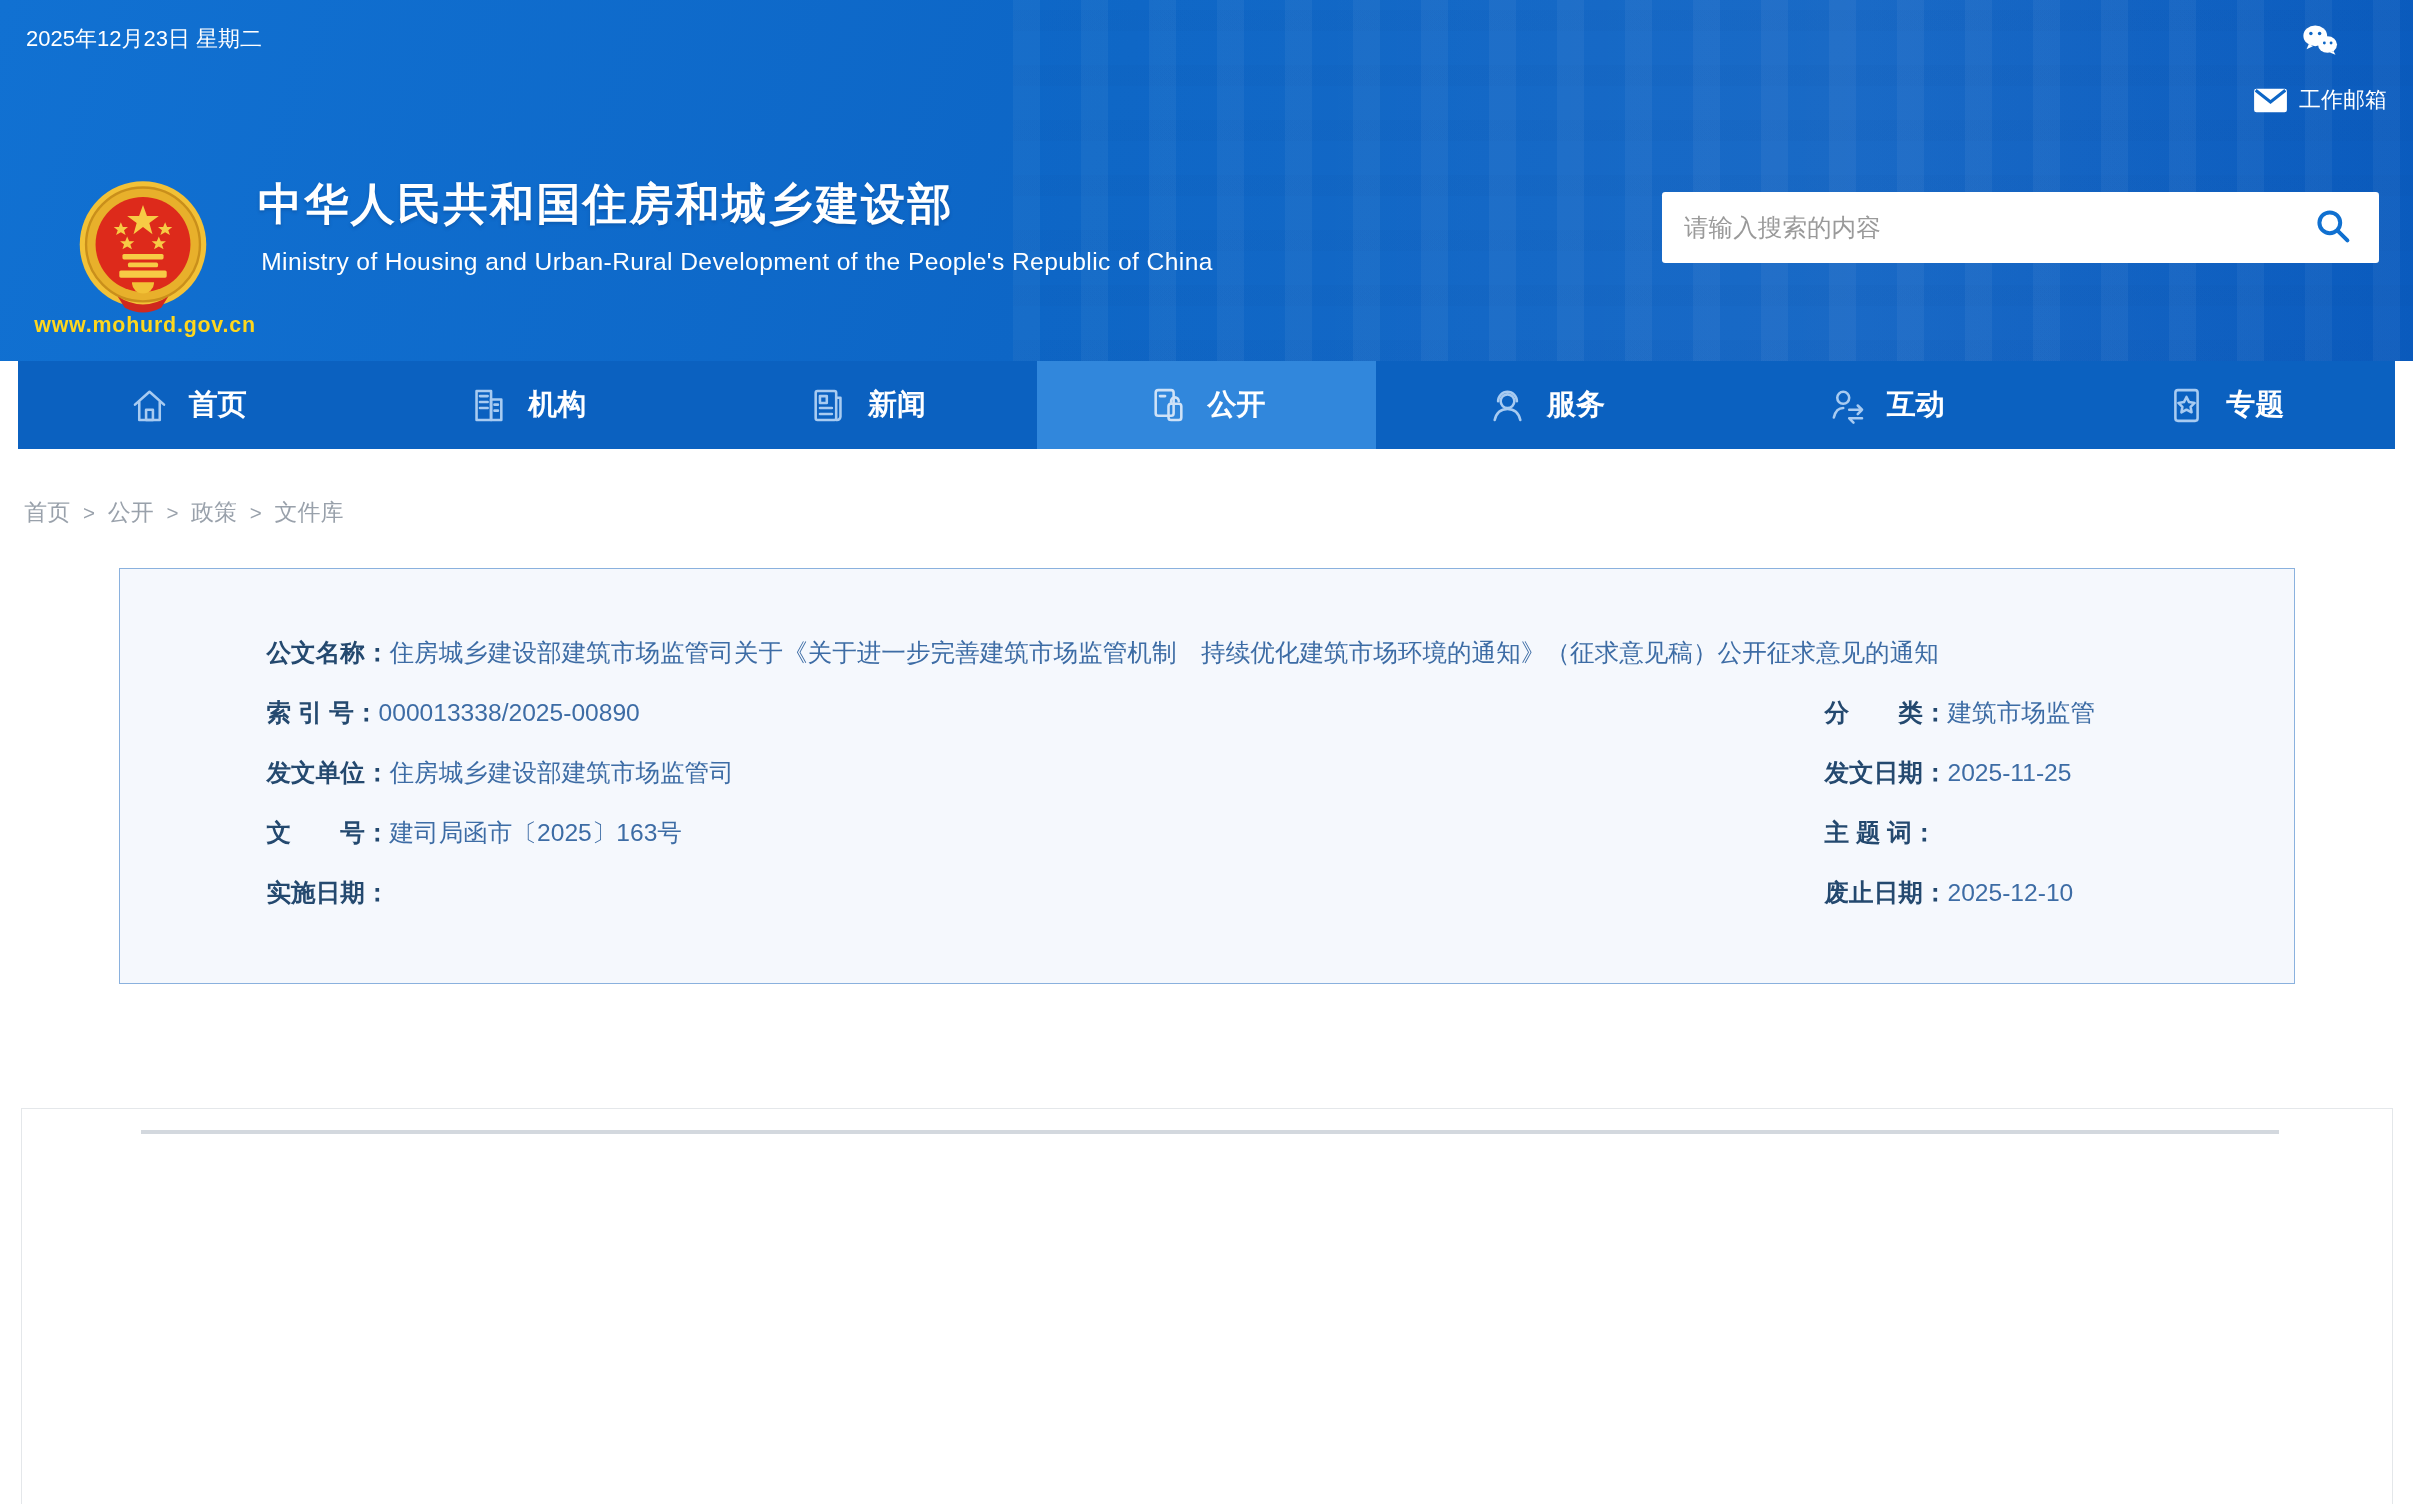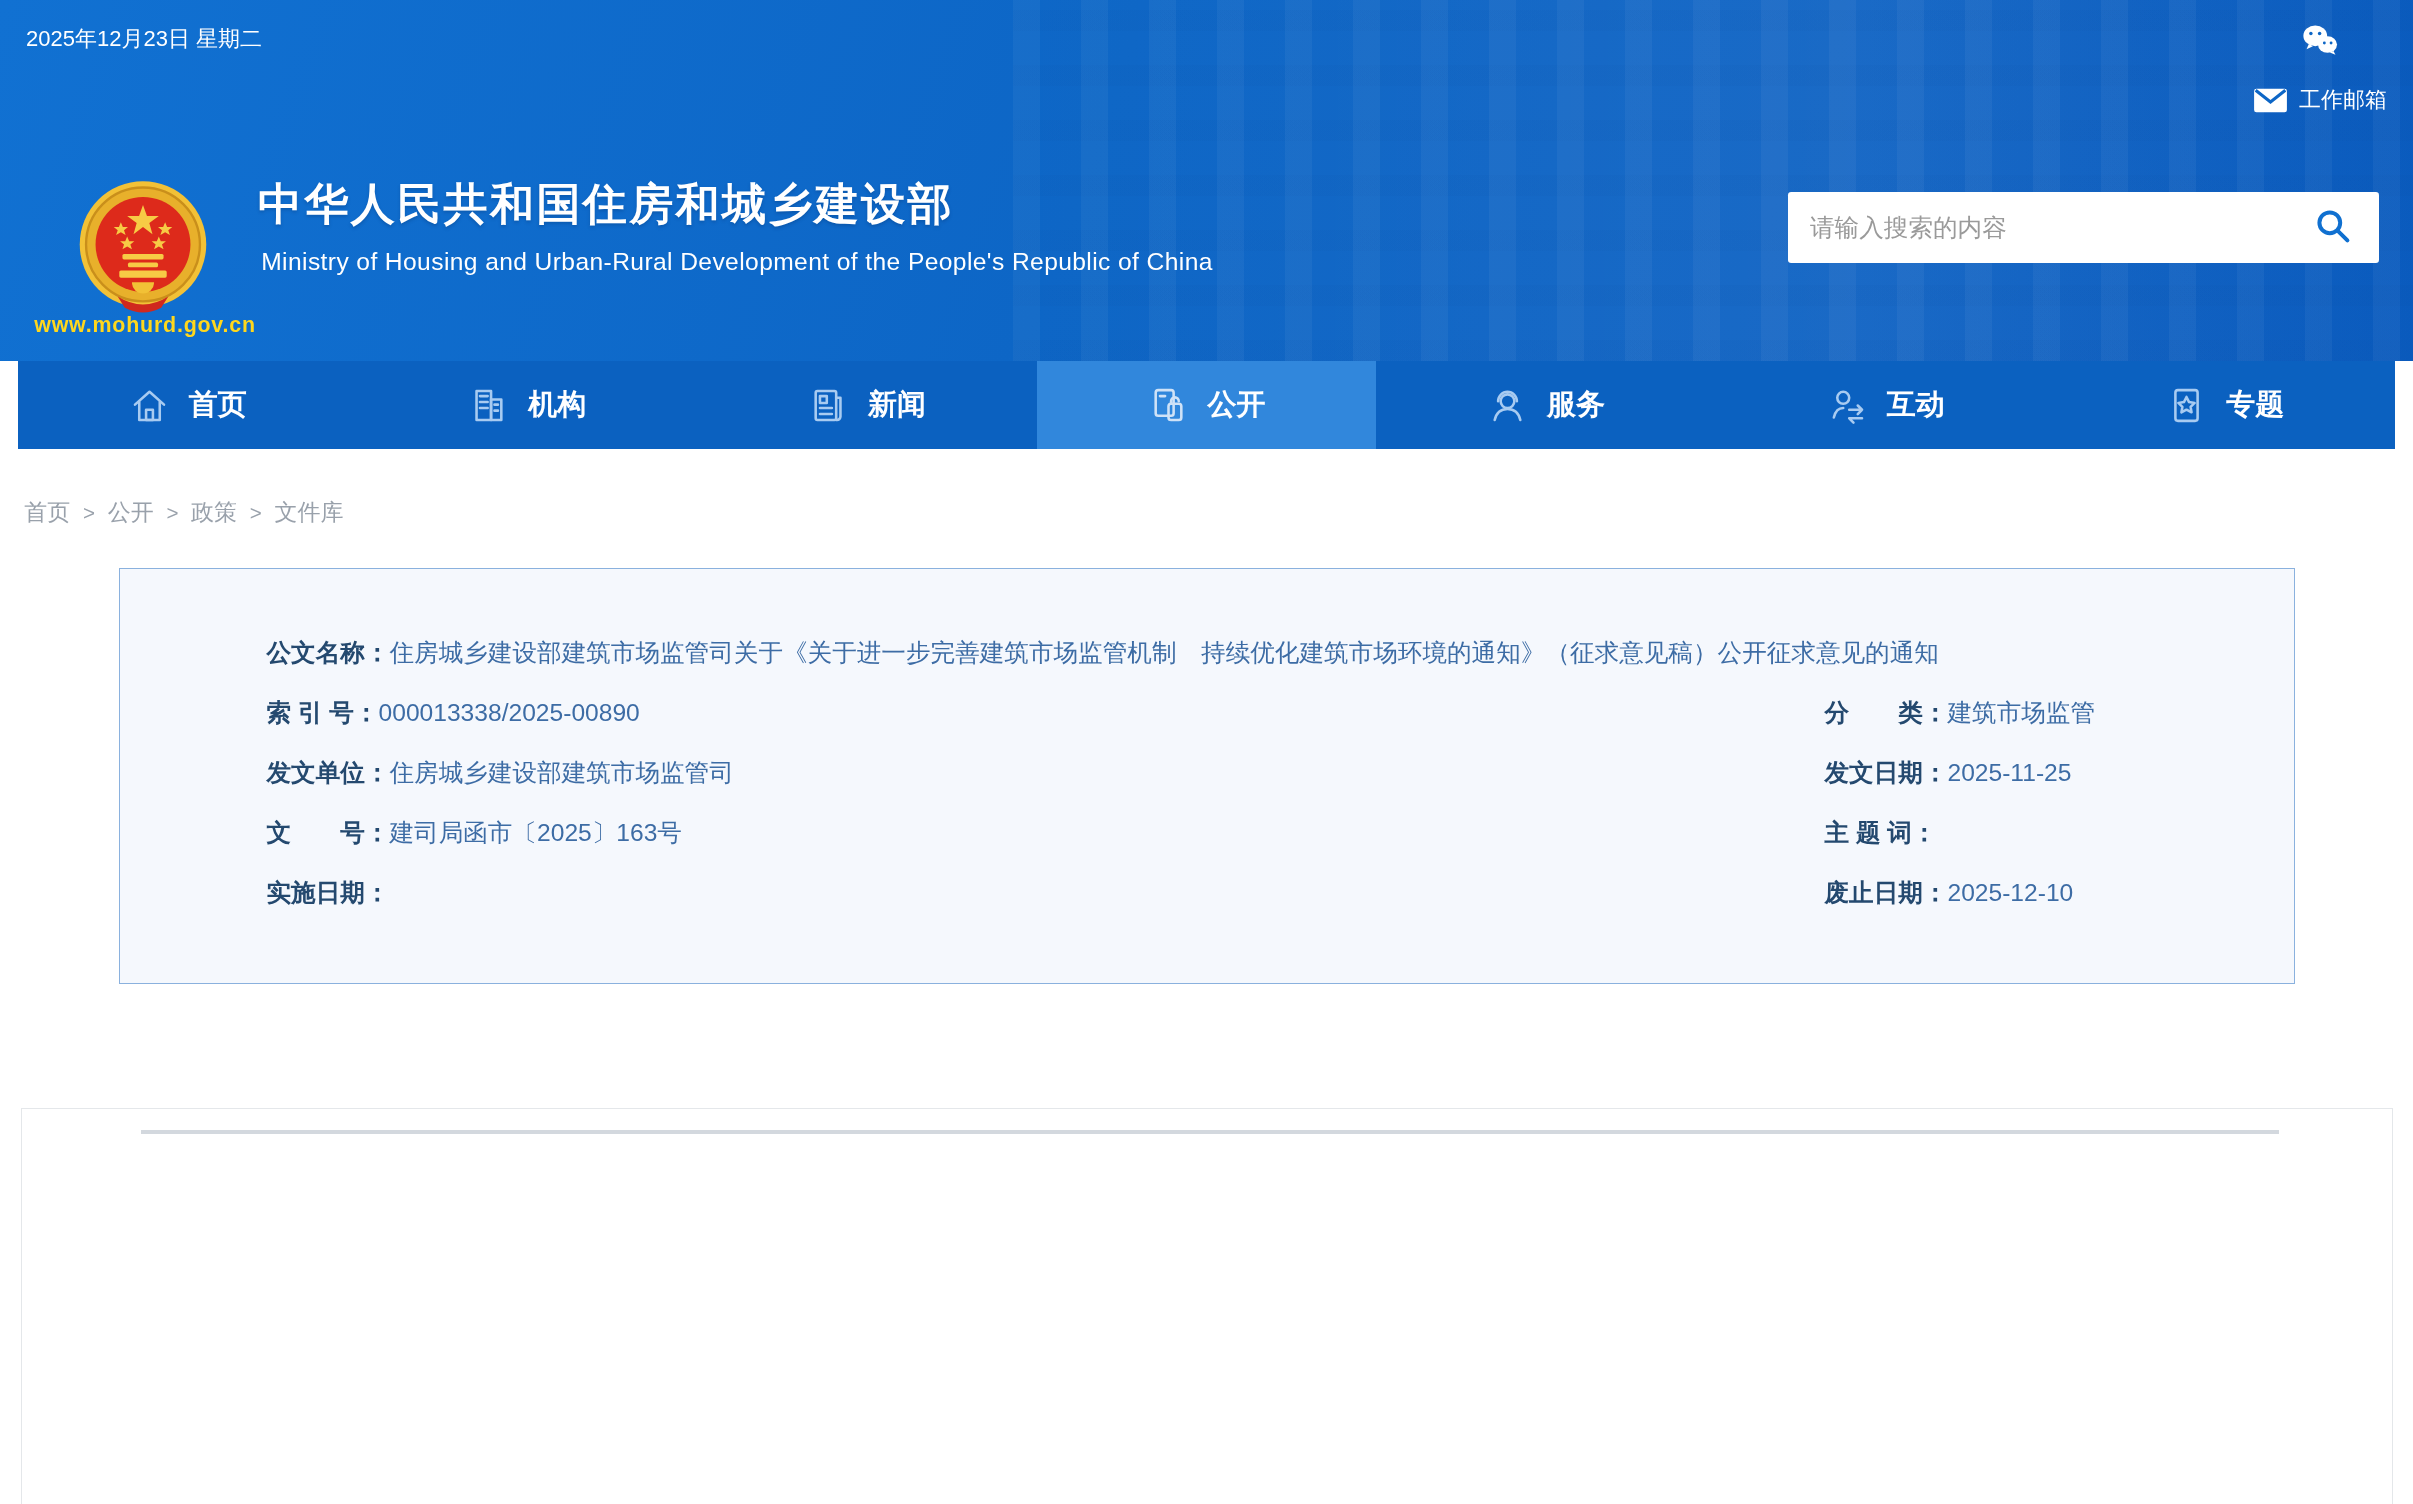--- a/index.html
+++ b/index.html
@@ -41,21 +41,21 @@
     color:#ffd71c; font-weight:bold; font-size:21.4px; letter-spacing:0.8px;
   }
   .brand-text { position:absolute; left:240px; top:120px; color:#fff; }
   .site-title {
     margin:0; font-size:44px; font-weight:bold; letter-spacing:2.4px; line-height:1.05;
     text-shadow:0 1.6px 3.2px rgba(0,40,90,0.25);
   }
   .site-subtitle { margin:20.6px 0 0 3.2px; font-size:24.6px; font-weight:normal; letter-spacing:0.4px;text-align:right; }
 
   .search-box {
-    position:absolute; right:16px; top:131px; width:591px; height:71px;
+    position:absolute; right:16px; top:131px; width:717px; height:71px;
     background:#fff; border-radius:3.2px; display:flex; align-items:center; overflow:hidden;
   }
   .search-box input {
     flex:1; height:100%; border:none; outline:none; font-size:24.6px;
     padding:0 16px 0 22px; color:#333; background:transparent;
     font-family:"Liberation Sans", sans-serif;
   }
   .search-box input::placeholder { color:#9a9a9a; }
   .search-btn {
     width:92px; height:100%; border:none; background:transparent; cursor:pointer;

